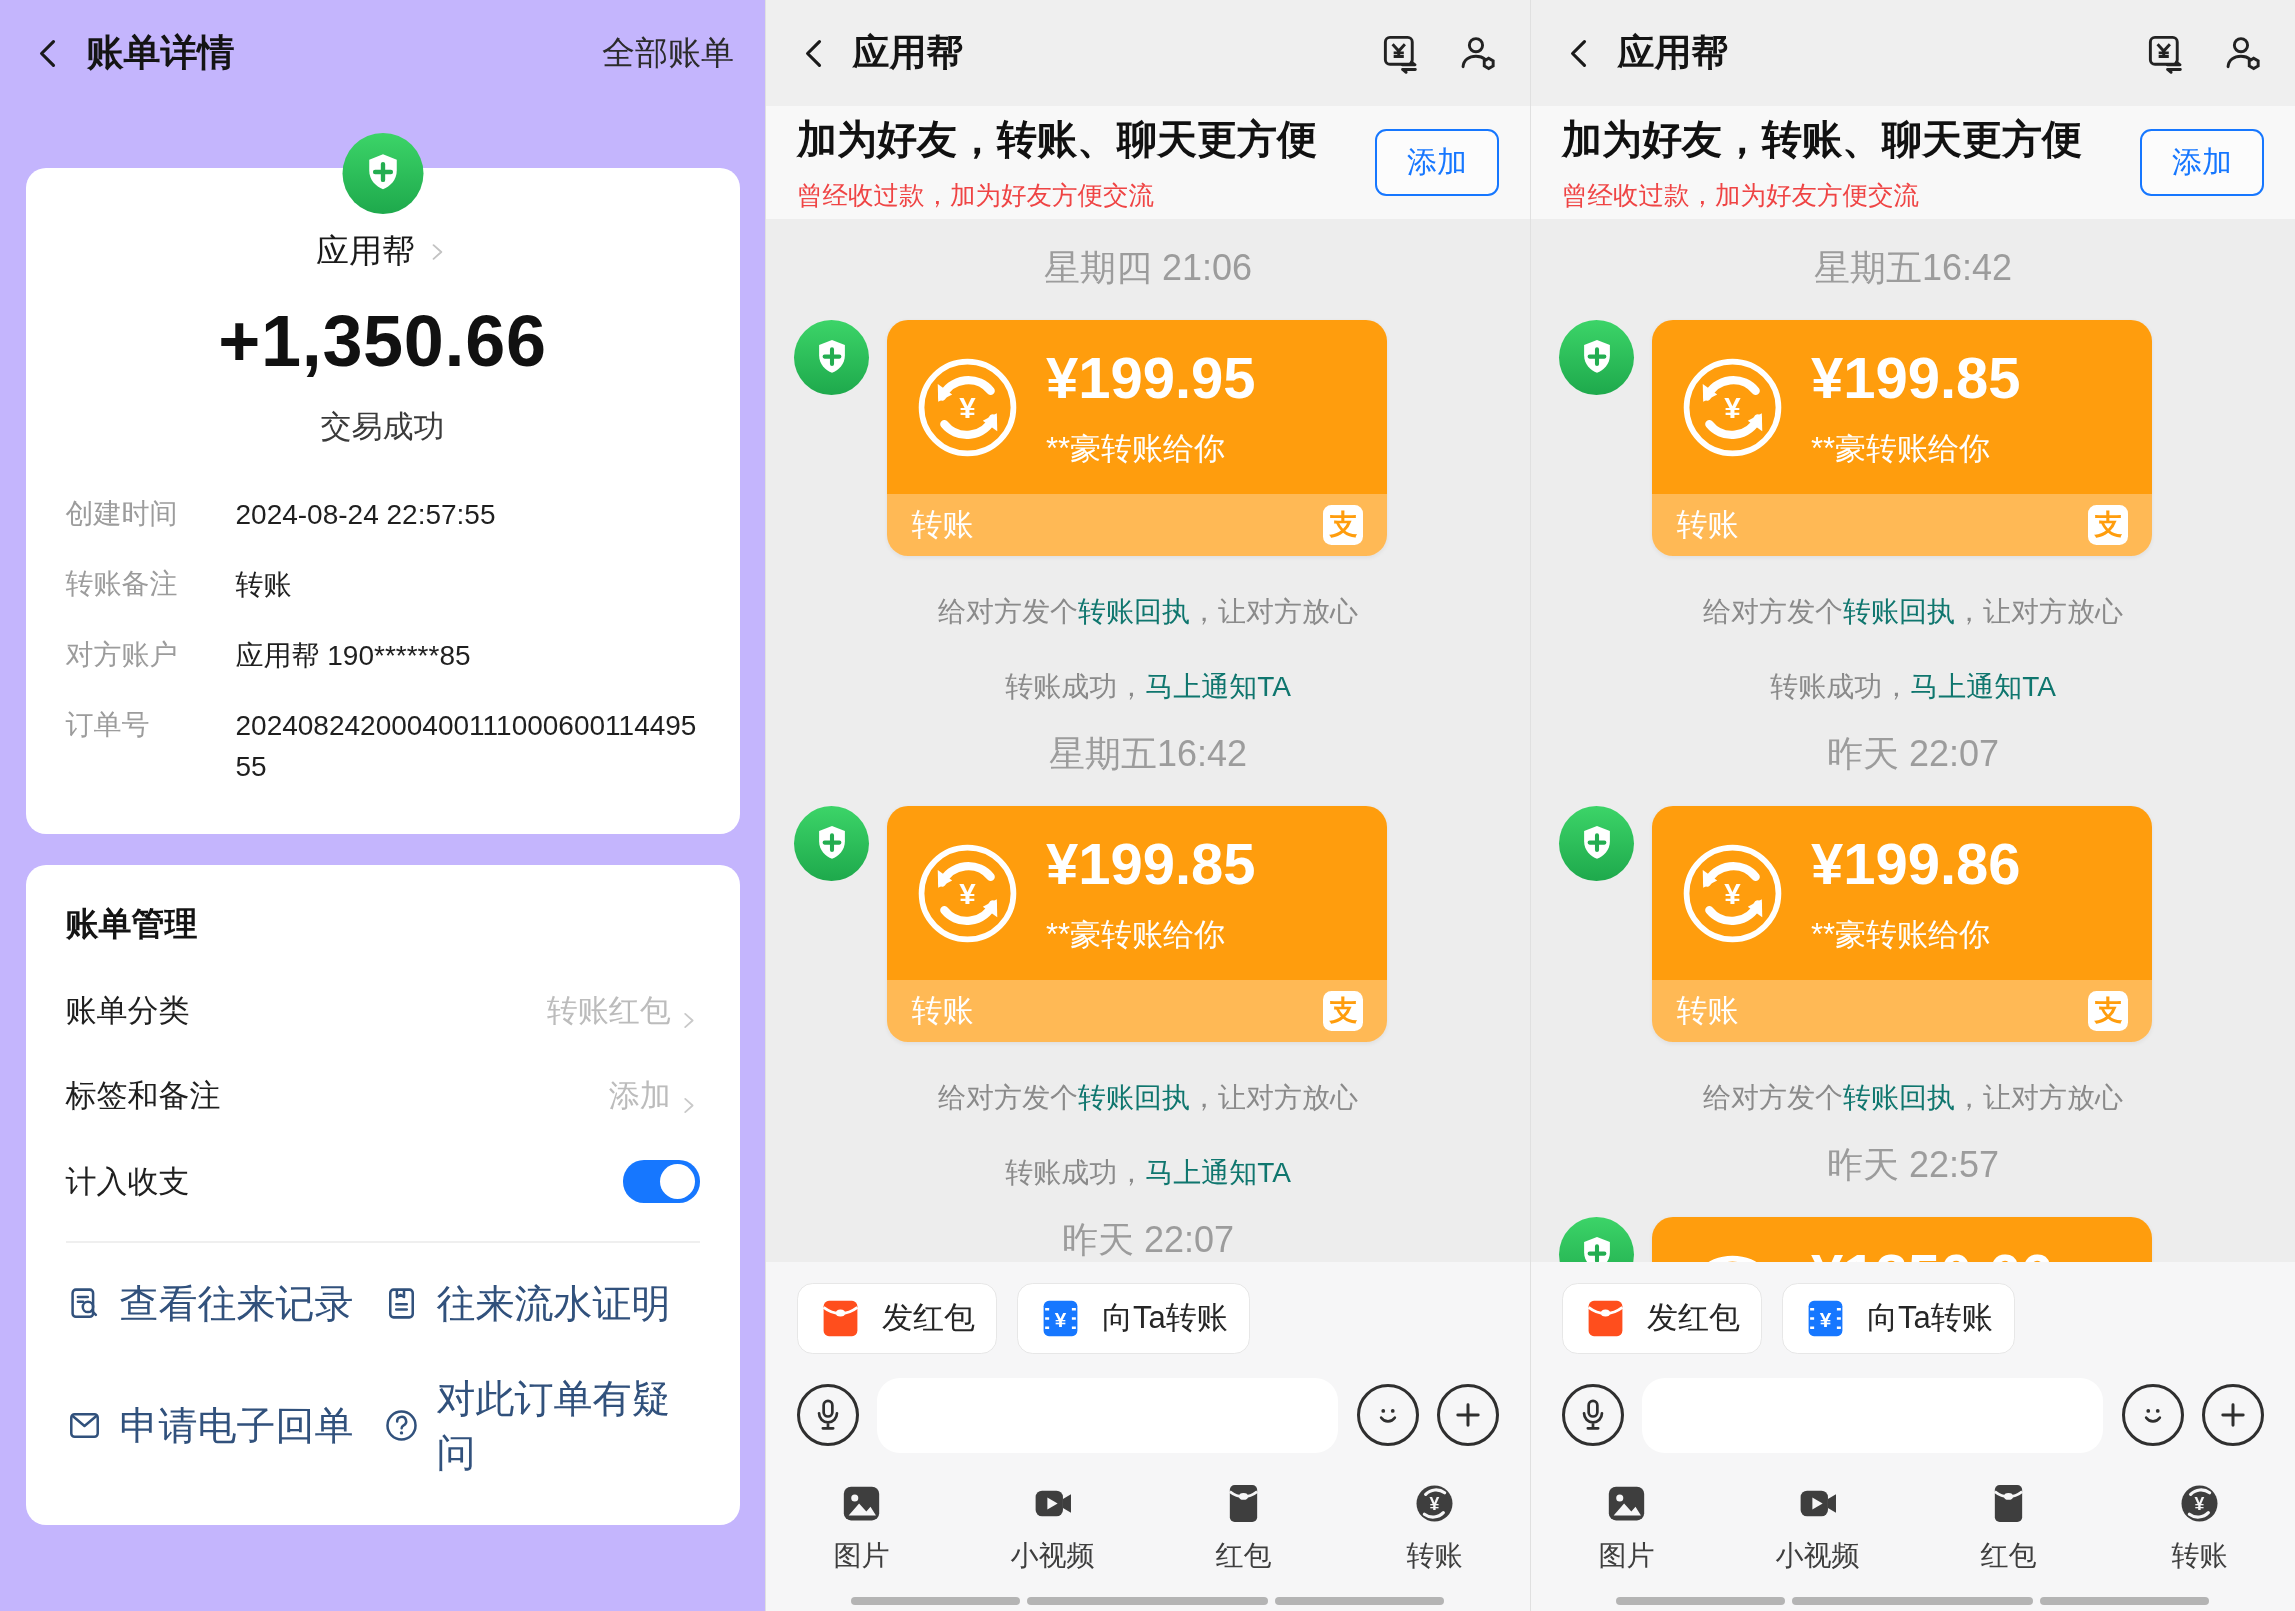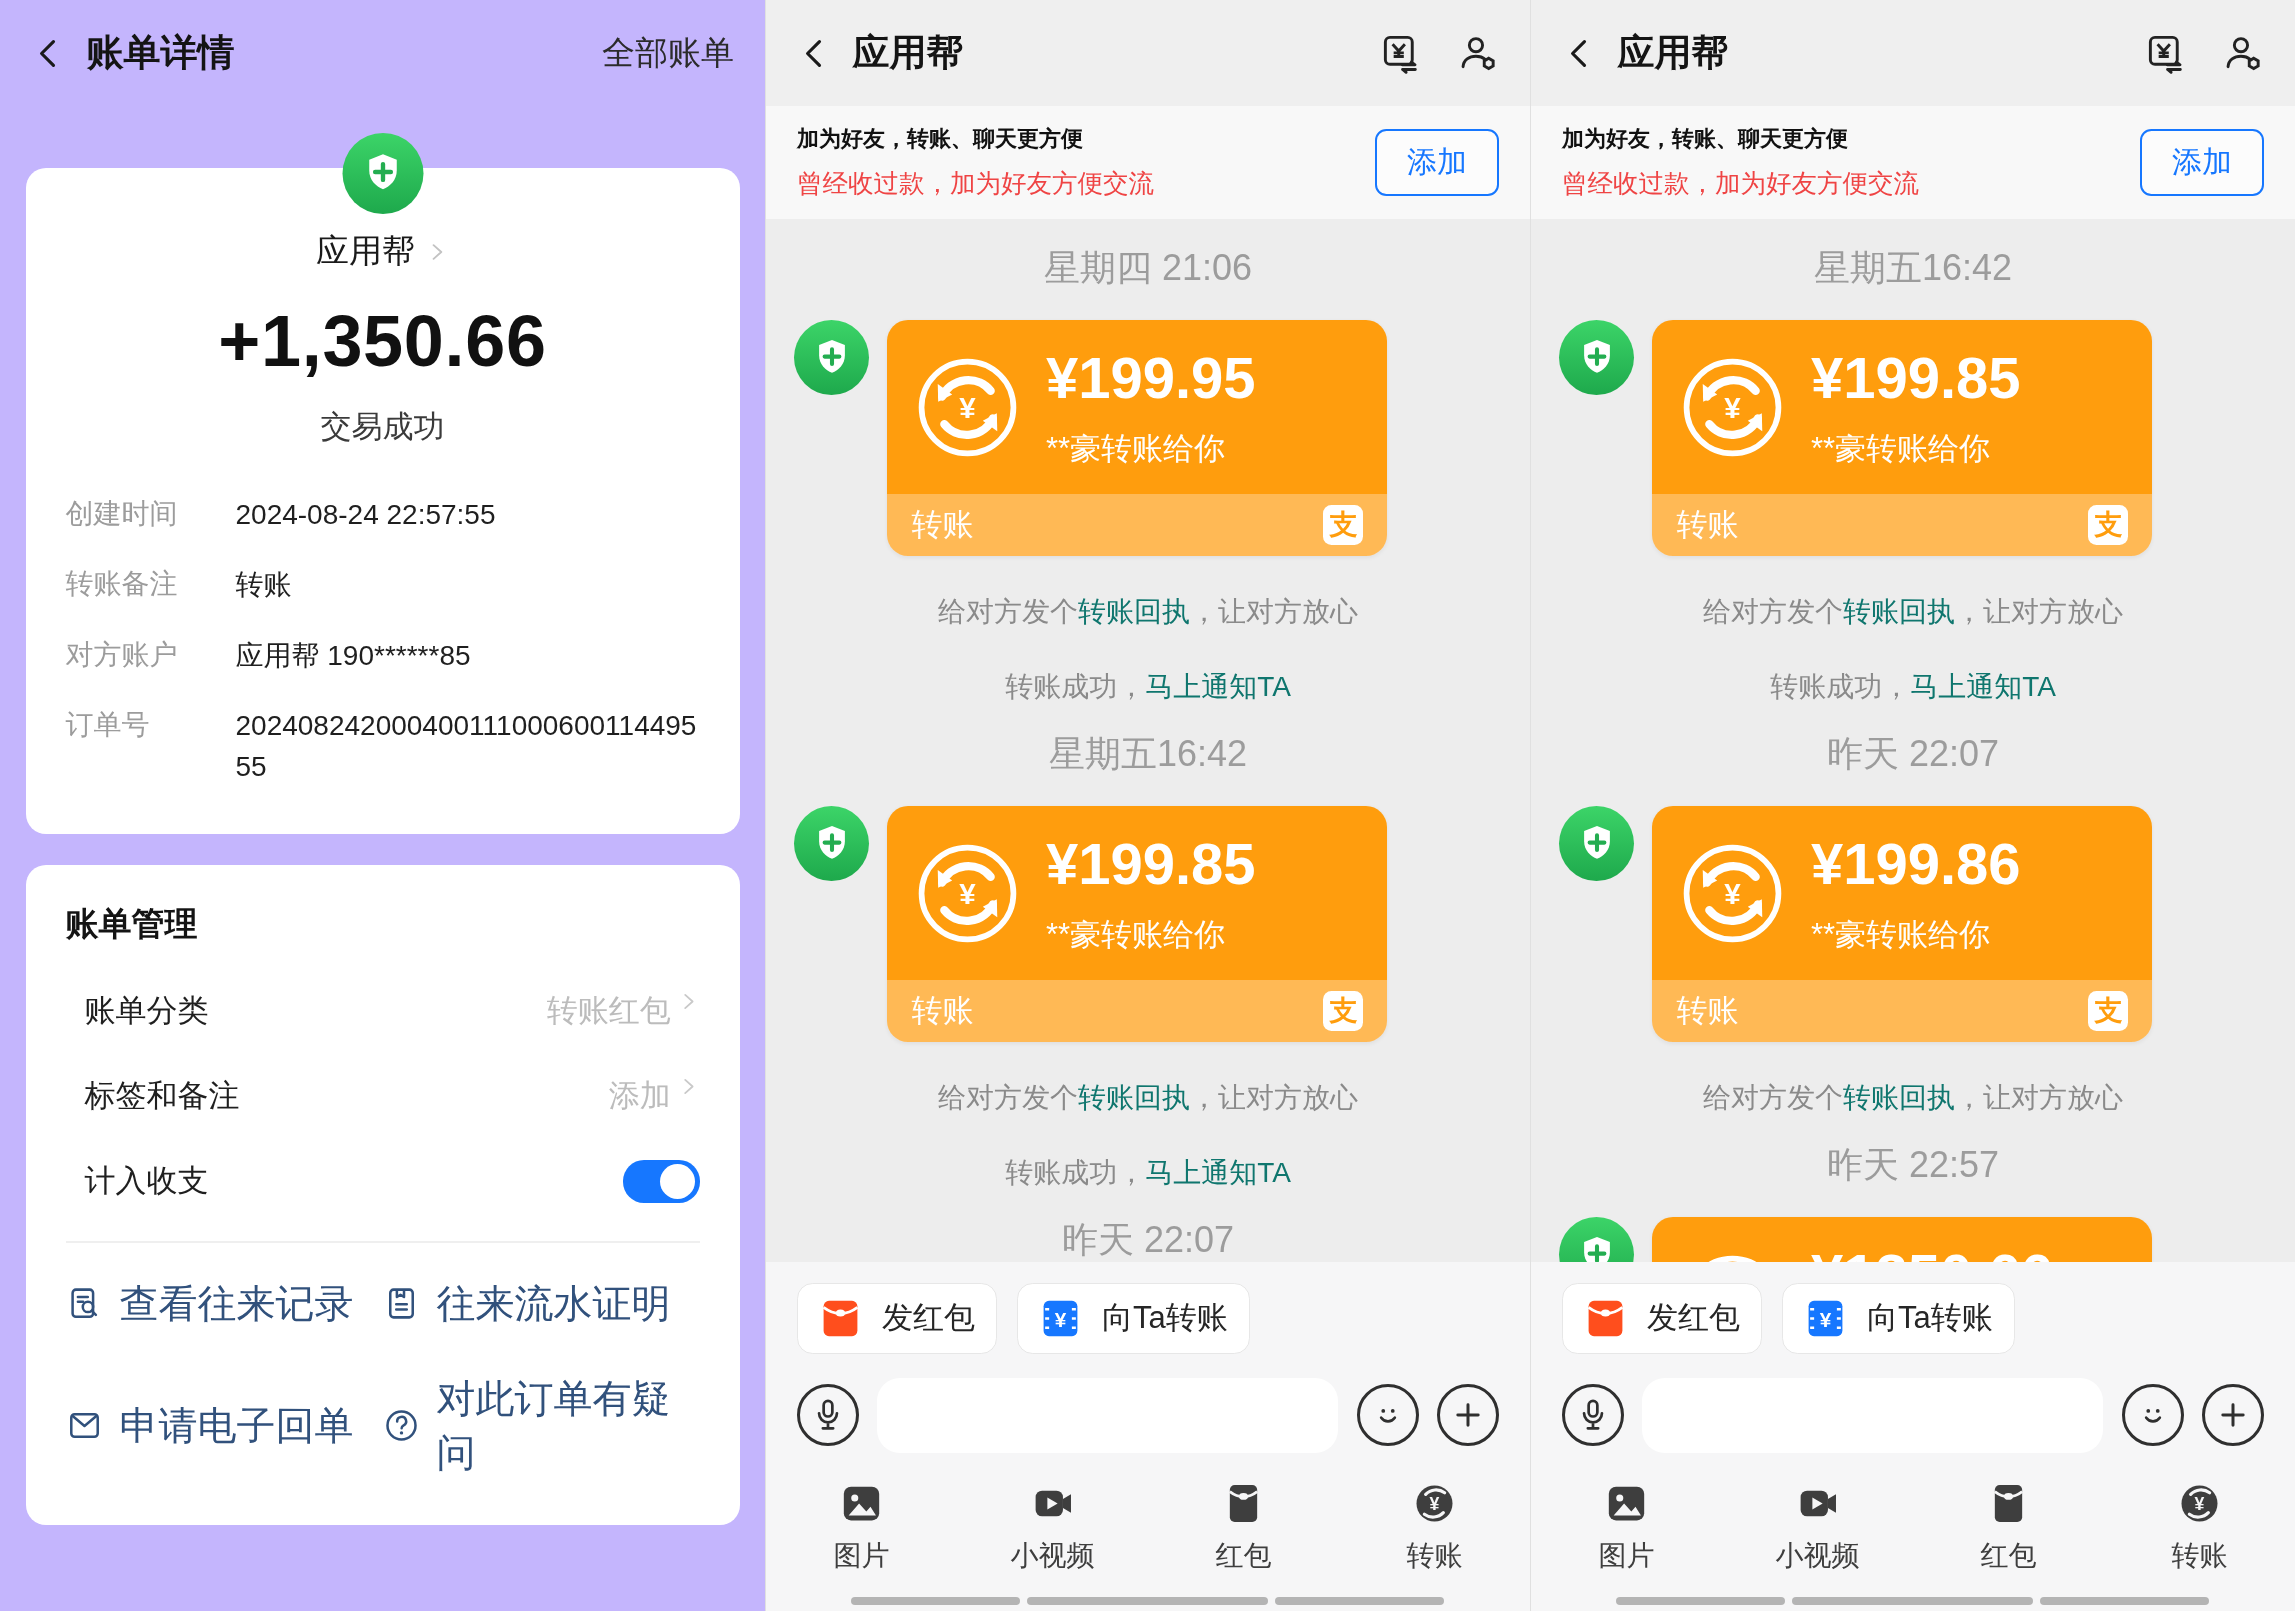--- a/index.html
+++ b/index.html
@@ -28,38 +28,38 @@
   .merchant-row .chev{width:24px;height:24px;color:#c3c3c3;}
   .amount{font-size:72px;font-weight:700;color:#111;margin-top:25.5px;letter-spacing:0.7px;}
   .status{font-size:31px;color:#3a3a3a;margin-top:24px;}
   .info-rows{margin:47px 40px 0;padding-bottom:47px;text-align:left;}
   .info-row{display:flex;margin-top:30px;}
   .info-row:first-child{margin-top:0;}
   .info-row .lbl{width:170px;flex:0 0 auto;font-size:28px;color:#9c9c9c;}
   .info-row .val{flex:1;font-size:28px;color:#1f1f1f;line-height:1.45;word-break:break-all;}
   .manage-card{margin-top:31px;padding:37px 40px 45px;}
   .manage-title{font-size:33px;font-weight:700;color:#141414;}
-  .manage-row{display:flex;align-items:flex-start;margin-top:43px;cursor:pointer;margin-left:19px;}
+  .manage-row{display:flex;align-items:flex-end;margin-top:43px;cursor:pointer;}
   .manage-row .lbl{font-size:31px;color:#1f1f1f;flex:1;}
   .manage-row .val{font-size:31px;color:#bcbcbc;}
   .manage-row .chev{width:23px;height:23px;color:#c9c9c9;margin-left:5.7px;}
   .toggle{width:77px;height:43px;border-radius:21px;background:#1677ff;position:relative;cursor:pointer;}
   .toggle .knob{position:absolute;top:3.5px;right:4.3px;width:35px;height:35px;border-radius:50%;background:#fff;}
   .divider{height:1.4px;background:#efefef;margin:38px 0 7px;}
   .links{display:grid;grid-template-columns:1fr 1fr;row-gap:41px;margin-top:34px;}
   .link-item{display:flex;align-items:center;gap:17px;color:#31517c;cursor:pointer;}
   .link-item .licon{width:37px;height:37px;flex:0 0 auto;}
   .link-item .ltext{font-size:39px;}
 
   
   .chat{background:#ededed;}
   .chat .hdr{background:#efefef;}
   .banner{height:113px;background:#f8f8f8;display:flex;align-items:center;padding:0 31px;box-sizing:border-box;}
   .banner .bt{flex:1;}
-  .banner .b1{font-size:22px;font-weight:700;color:#111;}
+  .banner .b1{font-size:40px;font-weight:700;color:#111;}
   .banner .b2{font-size:25.5px;color:#ef4444;margin-top:11.3px;}
   .add-btn{border:2.1px solid #1677ff;color:#1677ff;border-radius:11.3px;font-size:30px;padding:10.6px 30px;background:rgba(255,255,255,.6);cursor:pointer;}
   .chat-body{position:absolute;top:220px;left:0;right:0;bottom:0;overflow:hidden;}
   .time-label{font-size:36px;color:#9c9c9c;text-align:center;margin-top:24px;}
   .msg-row{display:flex;align-items:flex-start;gap:18.4px;padding:0 28px;margin-top:27px;}
   .avatar{width:75px;height:75px;border-radius:50%;flex:0 0 auto;
           background:linear-gradient(180deg,#3cd468 0%,#1ea94c 100%);display:flex;align-items:center;justify-content:center;cursor:pointer;}
   .avatar svg{width:44px;height:44px;}
   .t-card{width:500px;border-radius:21px;overflow:hidden;cursor:pointer;box-shadow:0 1.4px 4.3px rgba(0,0,0,.06);}
   .t-main{background:#ff9d0d;padding:24px 28px;display:flex;align-items:center;gap:25.5px;}

